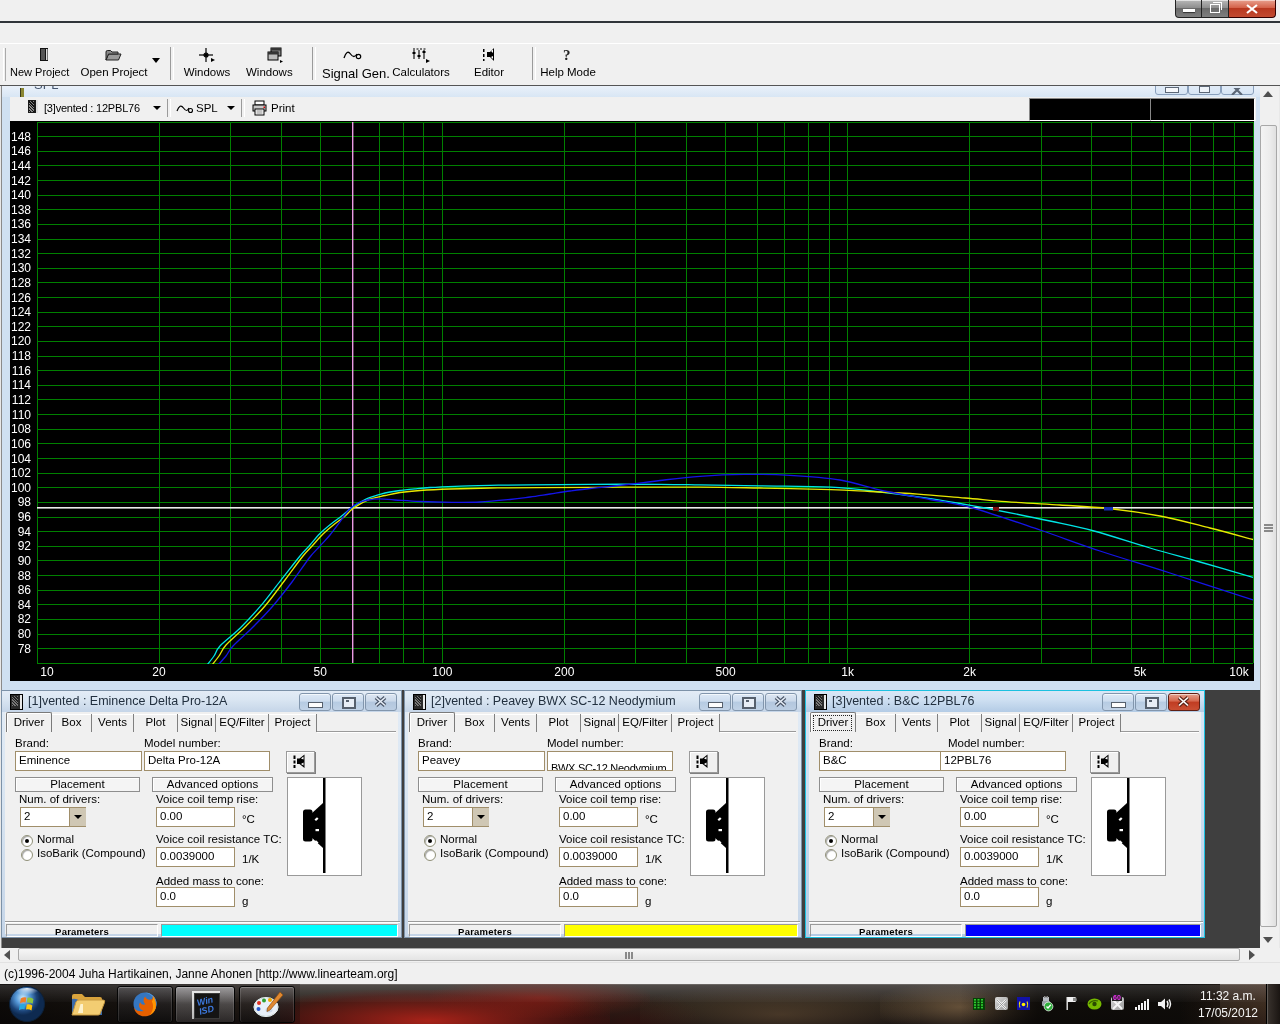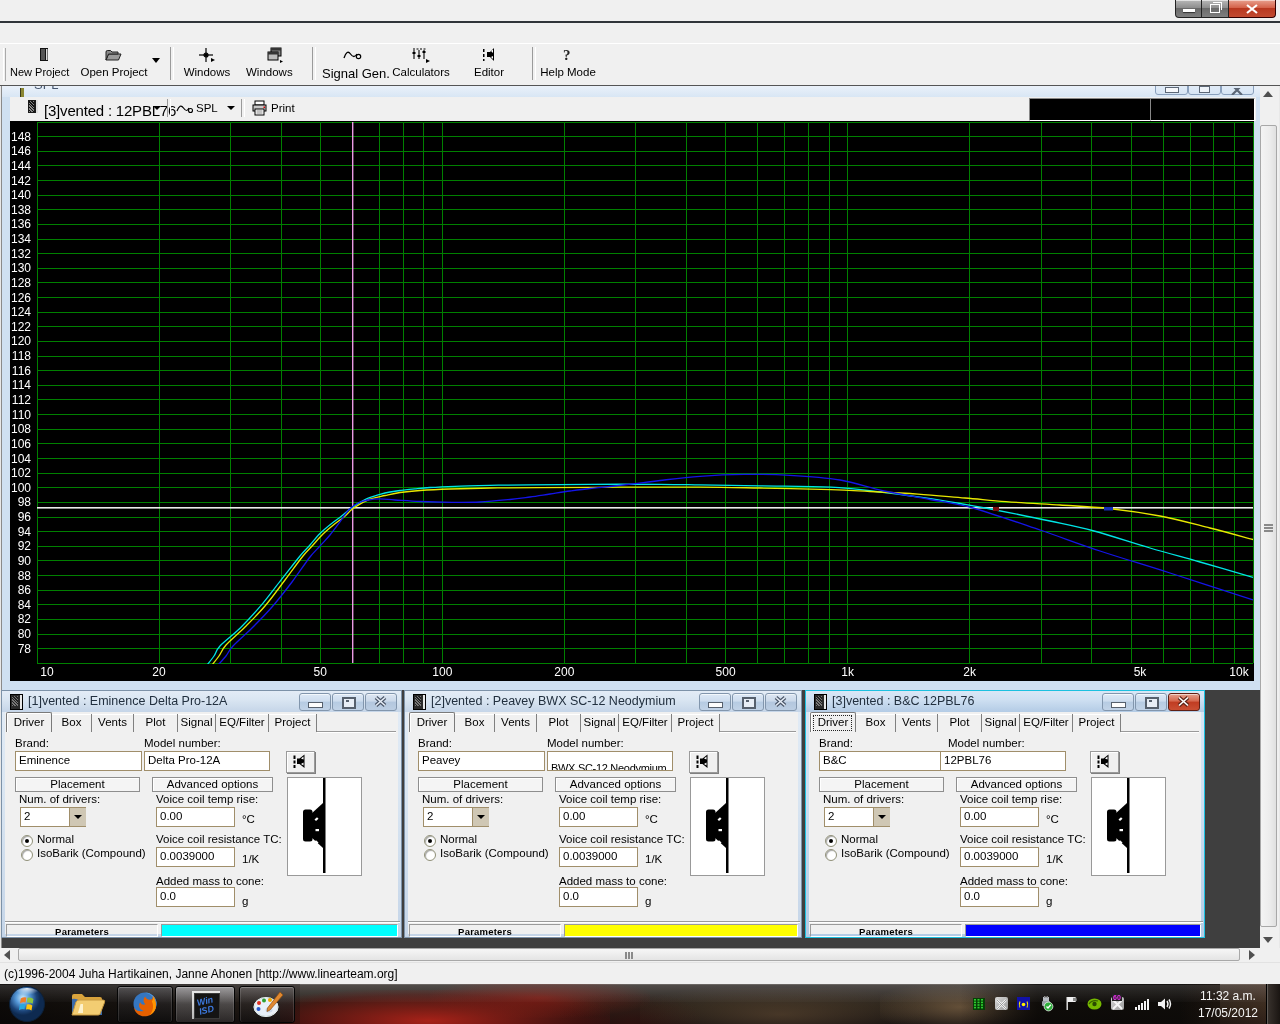--- a/index.html
+++ b/index.html
@@ -130,21 +130,21 @@
   <div style="position:absolute;left:1197px;top:0px;width:9px;height:5px;border:1.5px solid #5c6776;background:#eef3f9"></div>
   <svg width="14" height="7" style="position:absolute;left:1228px;top:2px">
           <path d="M2 -3 L12 7 M12 -3 L2 7" stroke="#5c6776" stroke-width="2.2"></path>
         </svg>
 </div>
 <div style="position:absolute;left:8px;top:11px;width:1246px;height:24px;background:#f0f0f0">
 
 <div style="position:absolute;left:18px;top:3px;width:10px;height:13px;background:#1a1a1a;box-shadow:inset -2px 0 0 #e0e0e0">
           <div style="position:absolute;left:1px;top:1px;width:5px;height:11px;background:repeating-linear-gradient(45deg,#888 0 1px,#111 1px 2px)"></div>
         </div>
-<div style="position:absolute;left:34px;top:5px;font-size:15px;letter-spacing:-0.2px;color:#000;white-space:nowrap">[3]vented : 12PBL76</div>
+<div style="position:absolute;left:34px;top:5px;font-size:11px;letter-spacing:-0.2px;color:#000;white-space:nowrap">[3]vented : 12PBL76</div>
 <div style="position:absolute;left:143px;top:9px;width:0;height:0;border-left:4px solid transparent;border-right:4px solid transparent;border-top:4px solid #000"></div>
 <div style="position:absolute;left:157px;top:2px;width:2px;height:18px;border-left:1px solid #9a9a9a;border-right:1px solid #fff"></div>
 <svg width="18" height="12" style="position:absolute;left:166px;top:6px">
           <path d="M1 8 Q4 0 7.5 5 T13 5" fill="none" stroke="#000" stroke-width="1.2"></path>
           <circle cx="14.5" cy="7.5" r="2" fill="none" stroke="#000" stroke-width="1.1"></circle>
         </svg>
 <div style="position:absolute;left:186px;top:5px;font-size:11.5px">SPL</div>
 <div style="position:absolute;left:217px;top:9px;width:0;height:0;border-left:4px solid transparent;border-right:4px solid transparent;border-top:4px solid #000"></div>
 <div style="position:absolute;left:231px;top:2px;width:2px;height:18px;border-left:1px solid #9a9a9a;border-right:1px solid #fff"></div>
 <div style="position:absolute;left:261px;top:5px;font-size:11.5px">Print</div>

